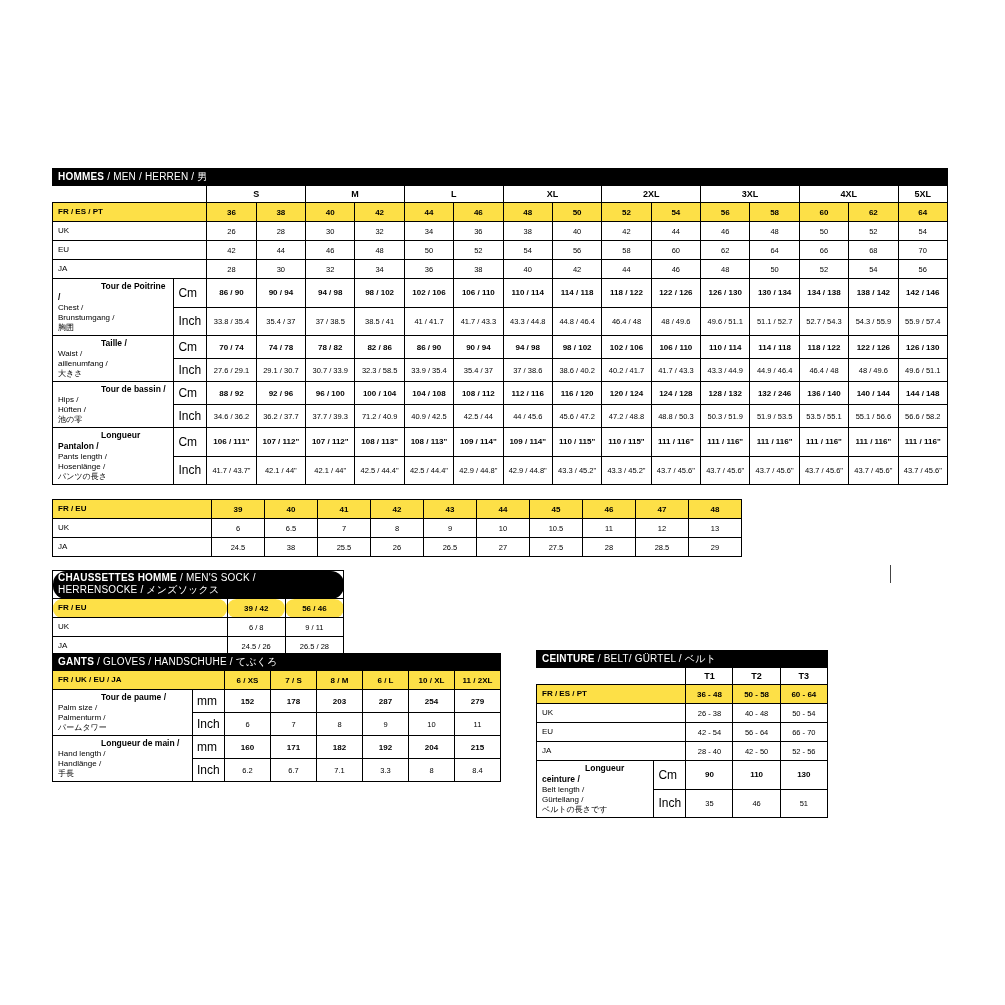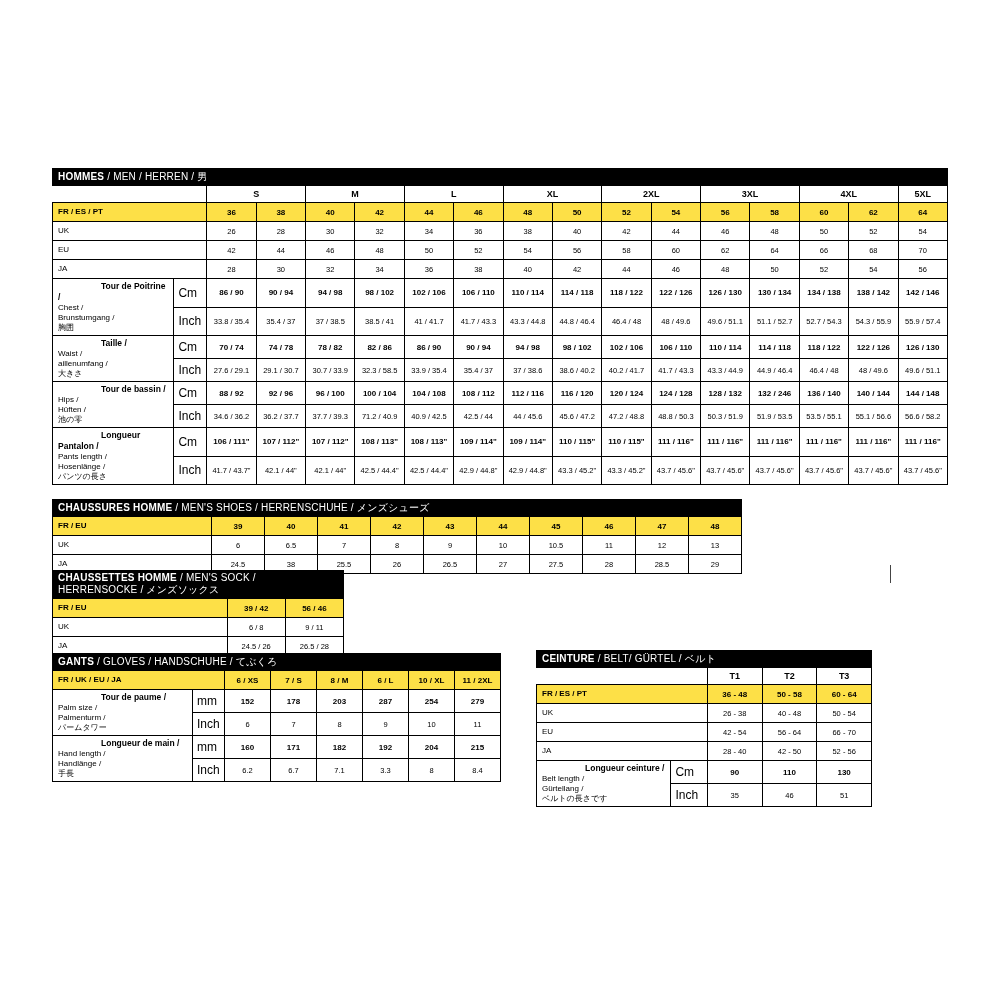--- a/index.html
+++ b/index.html
@@ -25,31 +25,31 @@
   #men-table .c-lbl{width:118px;}
   #men-table .c-unit{width:26px;}
   #men-table .c-d{width:48px;}
 
   #shoes-table{position:absolute;left:52px;top:499px;width:690px;}
   #shoes-table td{height:14px;}
   #shoes-table .c-lbl{width:144px;}
   #shoes-table .c-d{width:48px;}
 
   #socks-table{position:absolute;left:52px;top:570px;width:292px;}
-  #socks-table td{height:14px;}
+  #socks-table td{height:14px;border-radius:13px;}
   #socks-table .c-lbl{width:144px;}
   #socks-table .c-d{width:48px;}
 
   #gloves-table{position:absolute;left:52px;top:653px;width:449px;}
   #gloves-table td{height:14px;}
   #gloves-table .c-lbl{width:140px;}
   #gloves-table .c-unit{width:30px;}
   #gloves-table .c-d{width:46px;}
 
-  #belt-table{position:absolute;left:536px;top:650px;width:336px;}
+  #belt-table{position:absolute;left:536px;top:650px;width:292px;}
   #belt-table td{height:14px;}
   #belt-table .c-lbl{width:118px;}
   #belt-table .c-unit{width:30px;}
   #belt-table .c-d{width:48px;}
 
   .tick{position:absolute;left:890px;top:565px;width:1px;height:18px;background:#444;}
 </style>
 </head>
 <body>
 
@@ -346,23 +346,20 @@
         <col class="c-d">
         <col class="c-d">
         <col class="c-d">
       <col class="c-d">
         <col class="c-d">
         <col class="c-d">
         <col class="c-d">
         <col class="c-d">
     </colgroup>
     <tbody>
-        <tr>
-      <td class="hdr-bar" colspan="11"><span>CHAUSSURES HOMME</span><span class="light"> / MEN'S SHOES / HERRENSCHUHE / メンズシューズ</span></td>
-    </tr>
     <tr class="yellow">
       <td class="lbl yellow">FR / EU</td>
       <td class="valb">39</td>
       <td class="valb">40</td>
       <td class="valb">41</td>
       <td class="valb">42</td>
       <td class="valb">43</td>
       <td class="valb">44</td>
       <td class="valb">45</td>
       <td class="valb">46</td>

